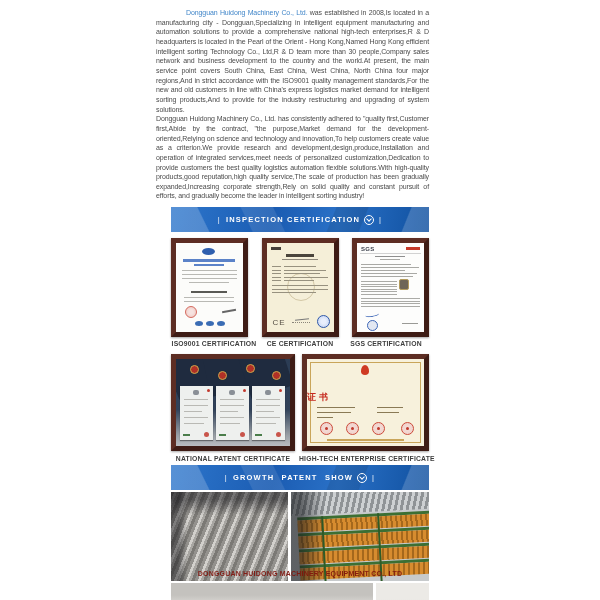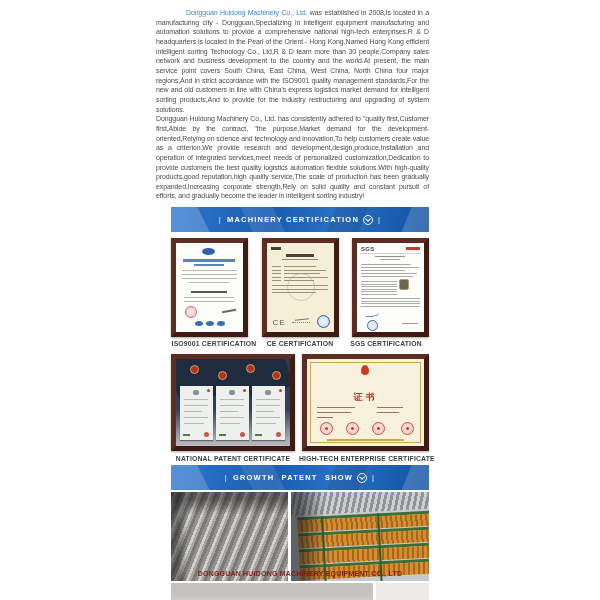--- a/index.html
+++ b/index.html
@@ -92,21 +92,21 @@
   .pat-emb2{position:absolute;left:13px;top:4px;width:6px;height:5px;background:#8a8f96;border-radius:2px;}
   .pat-green{position:absolute;left:3px;bottom:4px;width:7px;height:2px;background:#4a7d4a;}
   .pat-seal{position:absolute;right:4px;bottom:3px;width:5px;height:5px;border-radius:50%;background:#c2392e;opacity:.85;}
 
   
   .ht-frame{inset:3px;border:1px solid #c9a55a;}
   .ht-flame{left:54px;top:6px;width:8px;height:10px;background:#cf3a23;
             border-radius:50% 50% 50% 50% / 62% 62% 38% 38%;}
   .ht-title{left:0;right:0;top:19px;text-align:center;font-size:11px;font-weight:bold;color:#c5291d;
             letter-spacing:2px;line-height:1.2;}
-  .ht-sub{left:0;right:0;top:33px;text-align:center;font-size:9px;font-weight:bold;color:#c5291d;
+  .ht-sub{left:0;right:0;top:33px;text-align:left;font-size:9px;font-weight:bold;color:#c5291d;
           letter-spacing:3px;line-height:1.2;}
   .ht-seal{top:63px;width:11px;height:11px;border-radius:50%;border:1px solid #cc4a3a;
            background:radial-gradient(circle,#f3d9d4 30%,#eecfc8);}
   .ht-seal::after{content:"";position:absolute;left:3.5px;top:3.5px;width:3px;height:3px;border-radius:50%;background:#c0392b;}
   .ht-bar{left:20px;right:20px;top:80px;height:1.5px;background:#c9a55a;}
 
   
   .photos{position:absolute;left:171px;top:492px;width:258px;height:108px;overflow:hidden;}
   .prow1{display:flex;gap:3px;height:89px;}
   .prow2{display:flex;gap:3px;margin-top:2px;height:40px;}
@@ -135,21 +135,21 @@
 
 <div class="page">
 
   <div class="intro">
     <p class="p1"><span class="link">Dongguan Huidong Machinery Co., Ltd.</span><span> was established in 2008,Is located in a manufacturing city - Dongguan,Specializing in intelligent equipment manufacturing and automation solutions to provide a comprehensive national high-tech enterprises,R &amp; D headquarters is located in the Pearl of the Orient - Hong Kong,Named Hong Kong efficient intelligent sorting Technology Co., Ltd,R &amp; D team more than 30 people,Company sales network and business development to the country and the world.At present, the main service point covers South China, East China, West China, North China four major regions,And in strict accordance with the ISO9001 quality management standards,For the new and old customers in line with China's express logistics market demand for intelligent sorting products,And to provide for the industry restructuring and upgrading of system solutions.</span></p>
     <p class="p2">Dongguan Huidong Machinery Co., Ltd. has consistently adhered to "quality first,Customer first,Abide by the contract, "the purpose,Market demand for the development-oriented,Relying on science and technology and innovation,To help customers create value as a criterion.We provide research and development,design,produce,Installation and operation of integrated services,meet needs of personalized customization,Dedication to provide customers the best quality logistics automation flexible solutions.With high-quality products,good reputation,high quality service,The scale of production has been gradually expanded,Increasing corporate strength,Rely on solid quality and constant pursuit of efforts, and gradually become the leader in intelligent sorting industry!</p>
   </div>
 
   <div class="banner" id="banner1">
     <span class="pipe">|</span>
-    <span class="bt">MACHINERY CERTIFICATION</span>
+    <span class="bt">INSPECTION CERTIFICATION</span>
     <span class="ico"></span>
     <span class="pipe">|</span>
   </div>
 
   <div class="crow" id="crow1">
 
     <div class="cert c-iso">
       <div class="d iso-emblem"></div>
       <div class="d iso-t1"></div>
       <div class="d iso-t2"></div>

